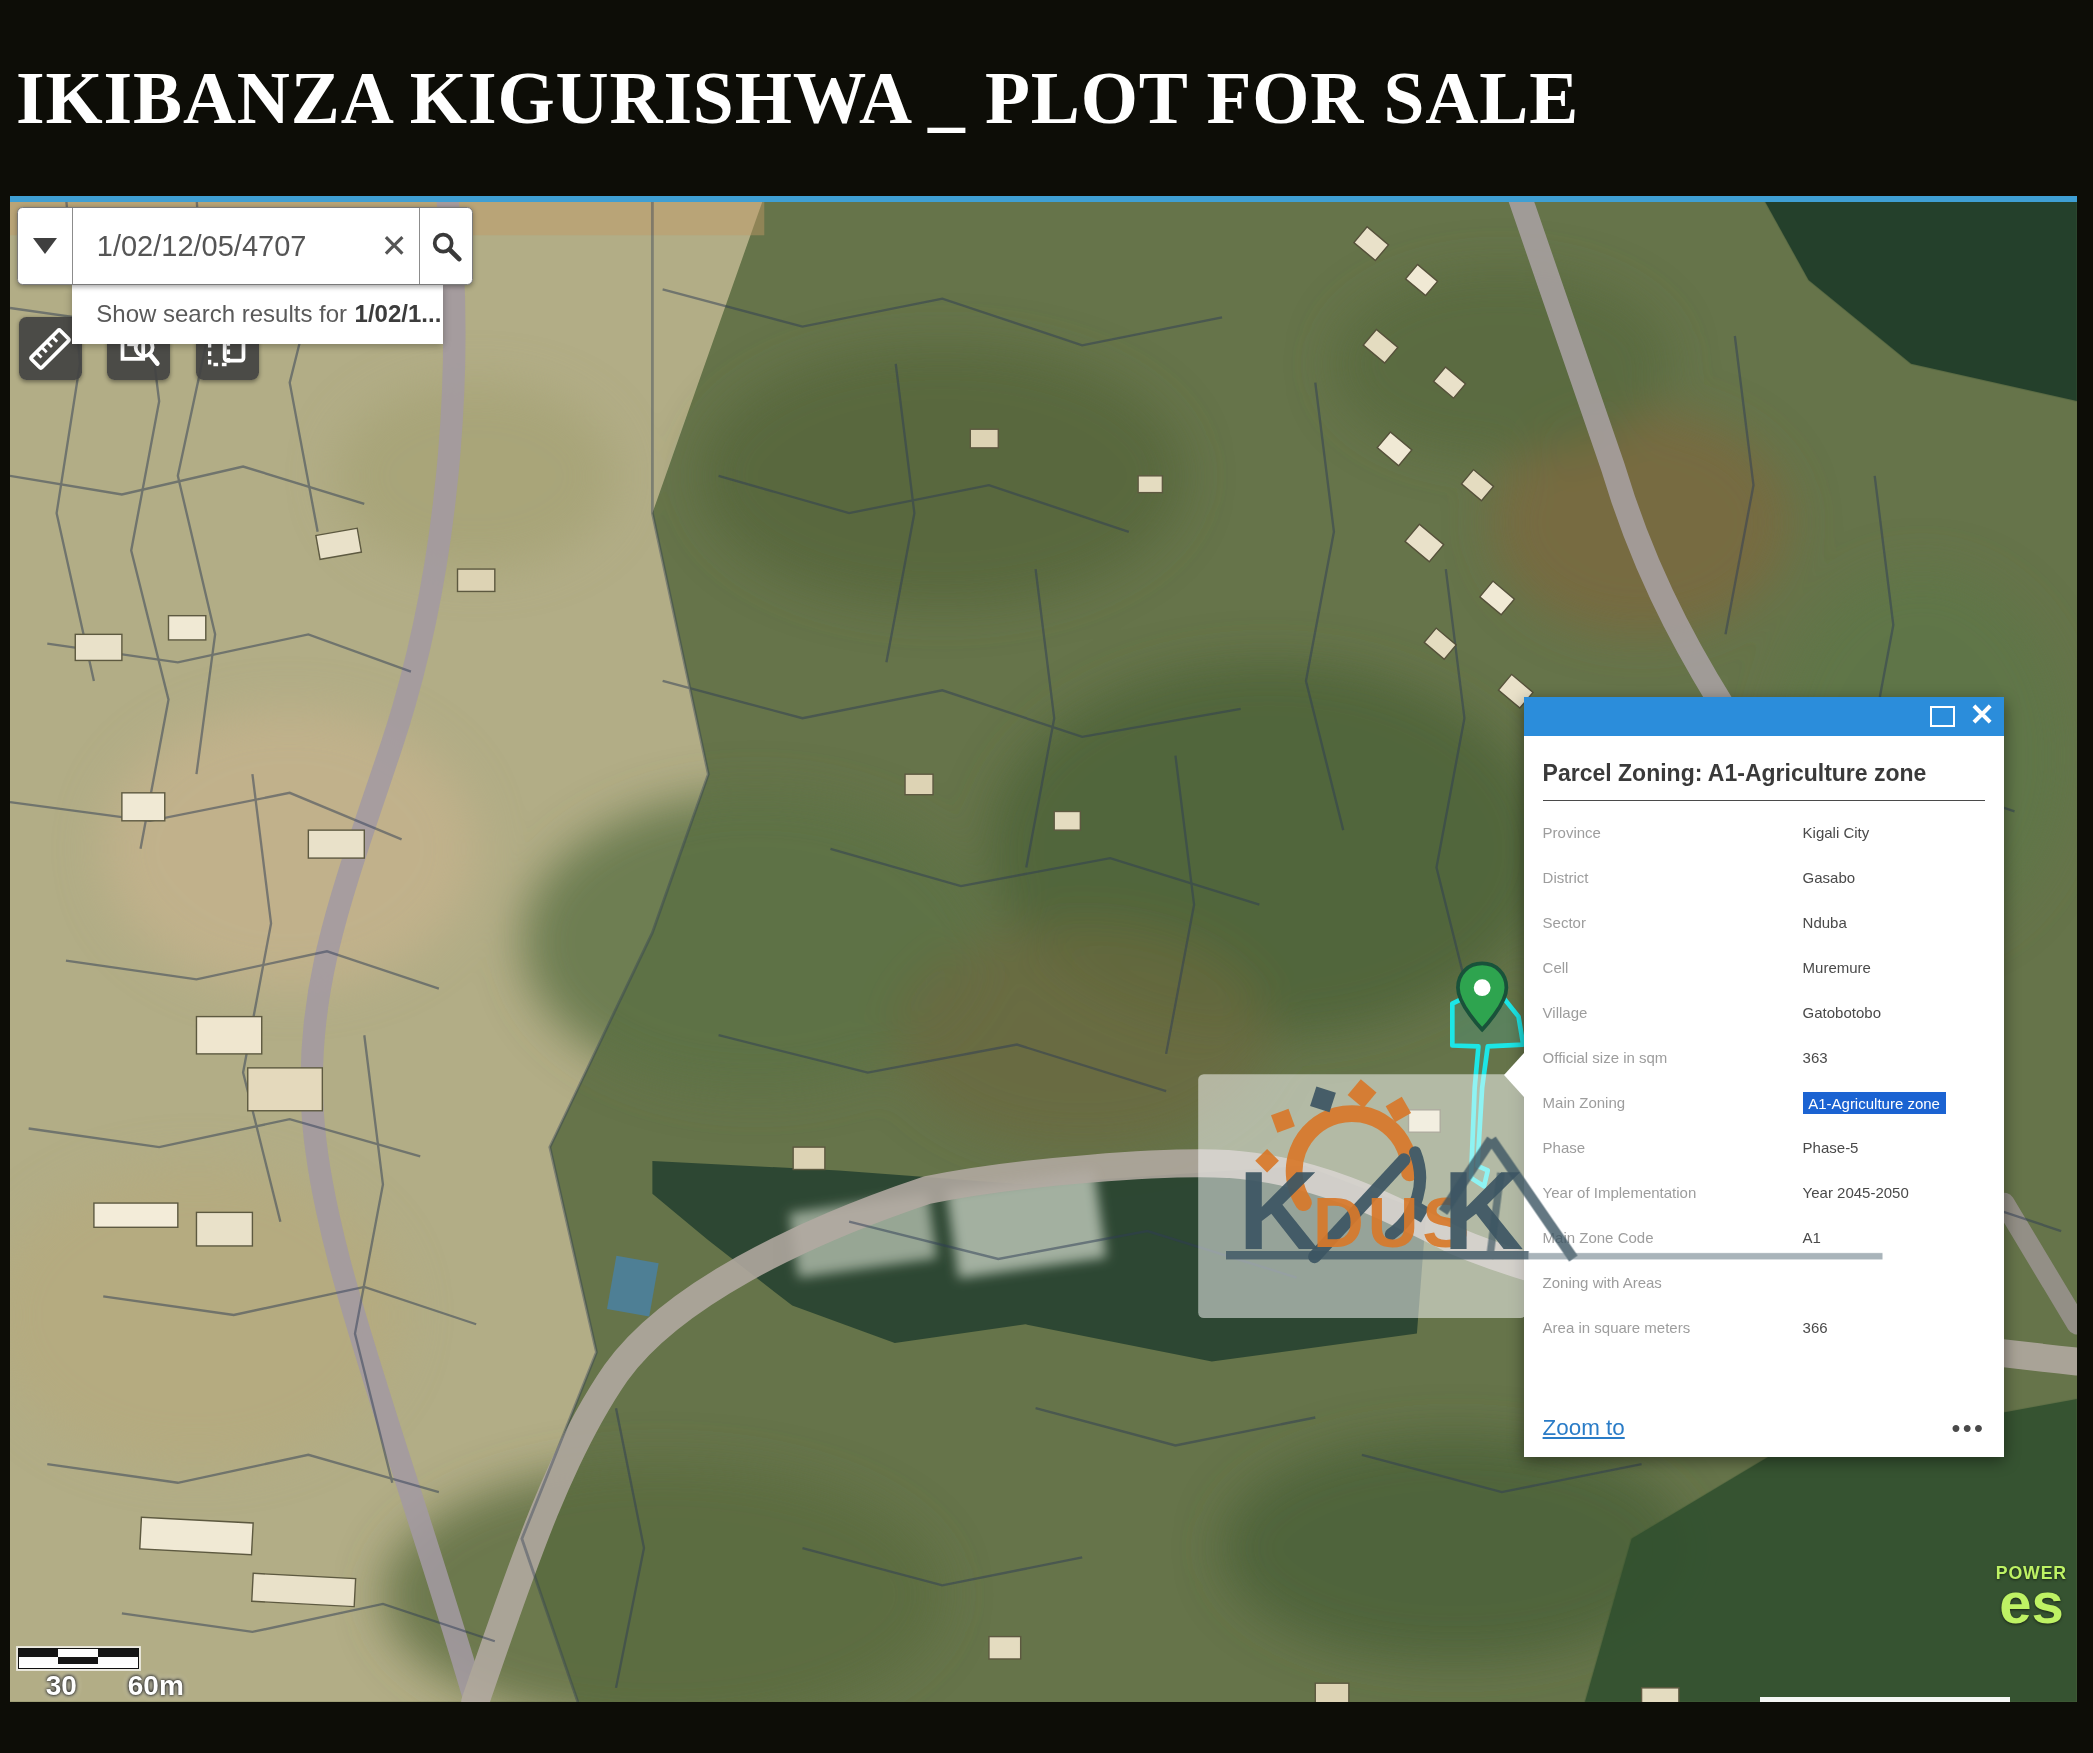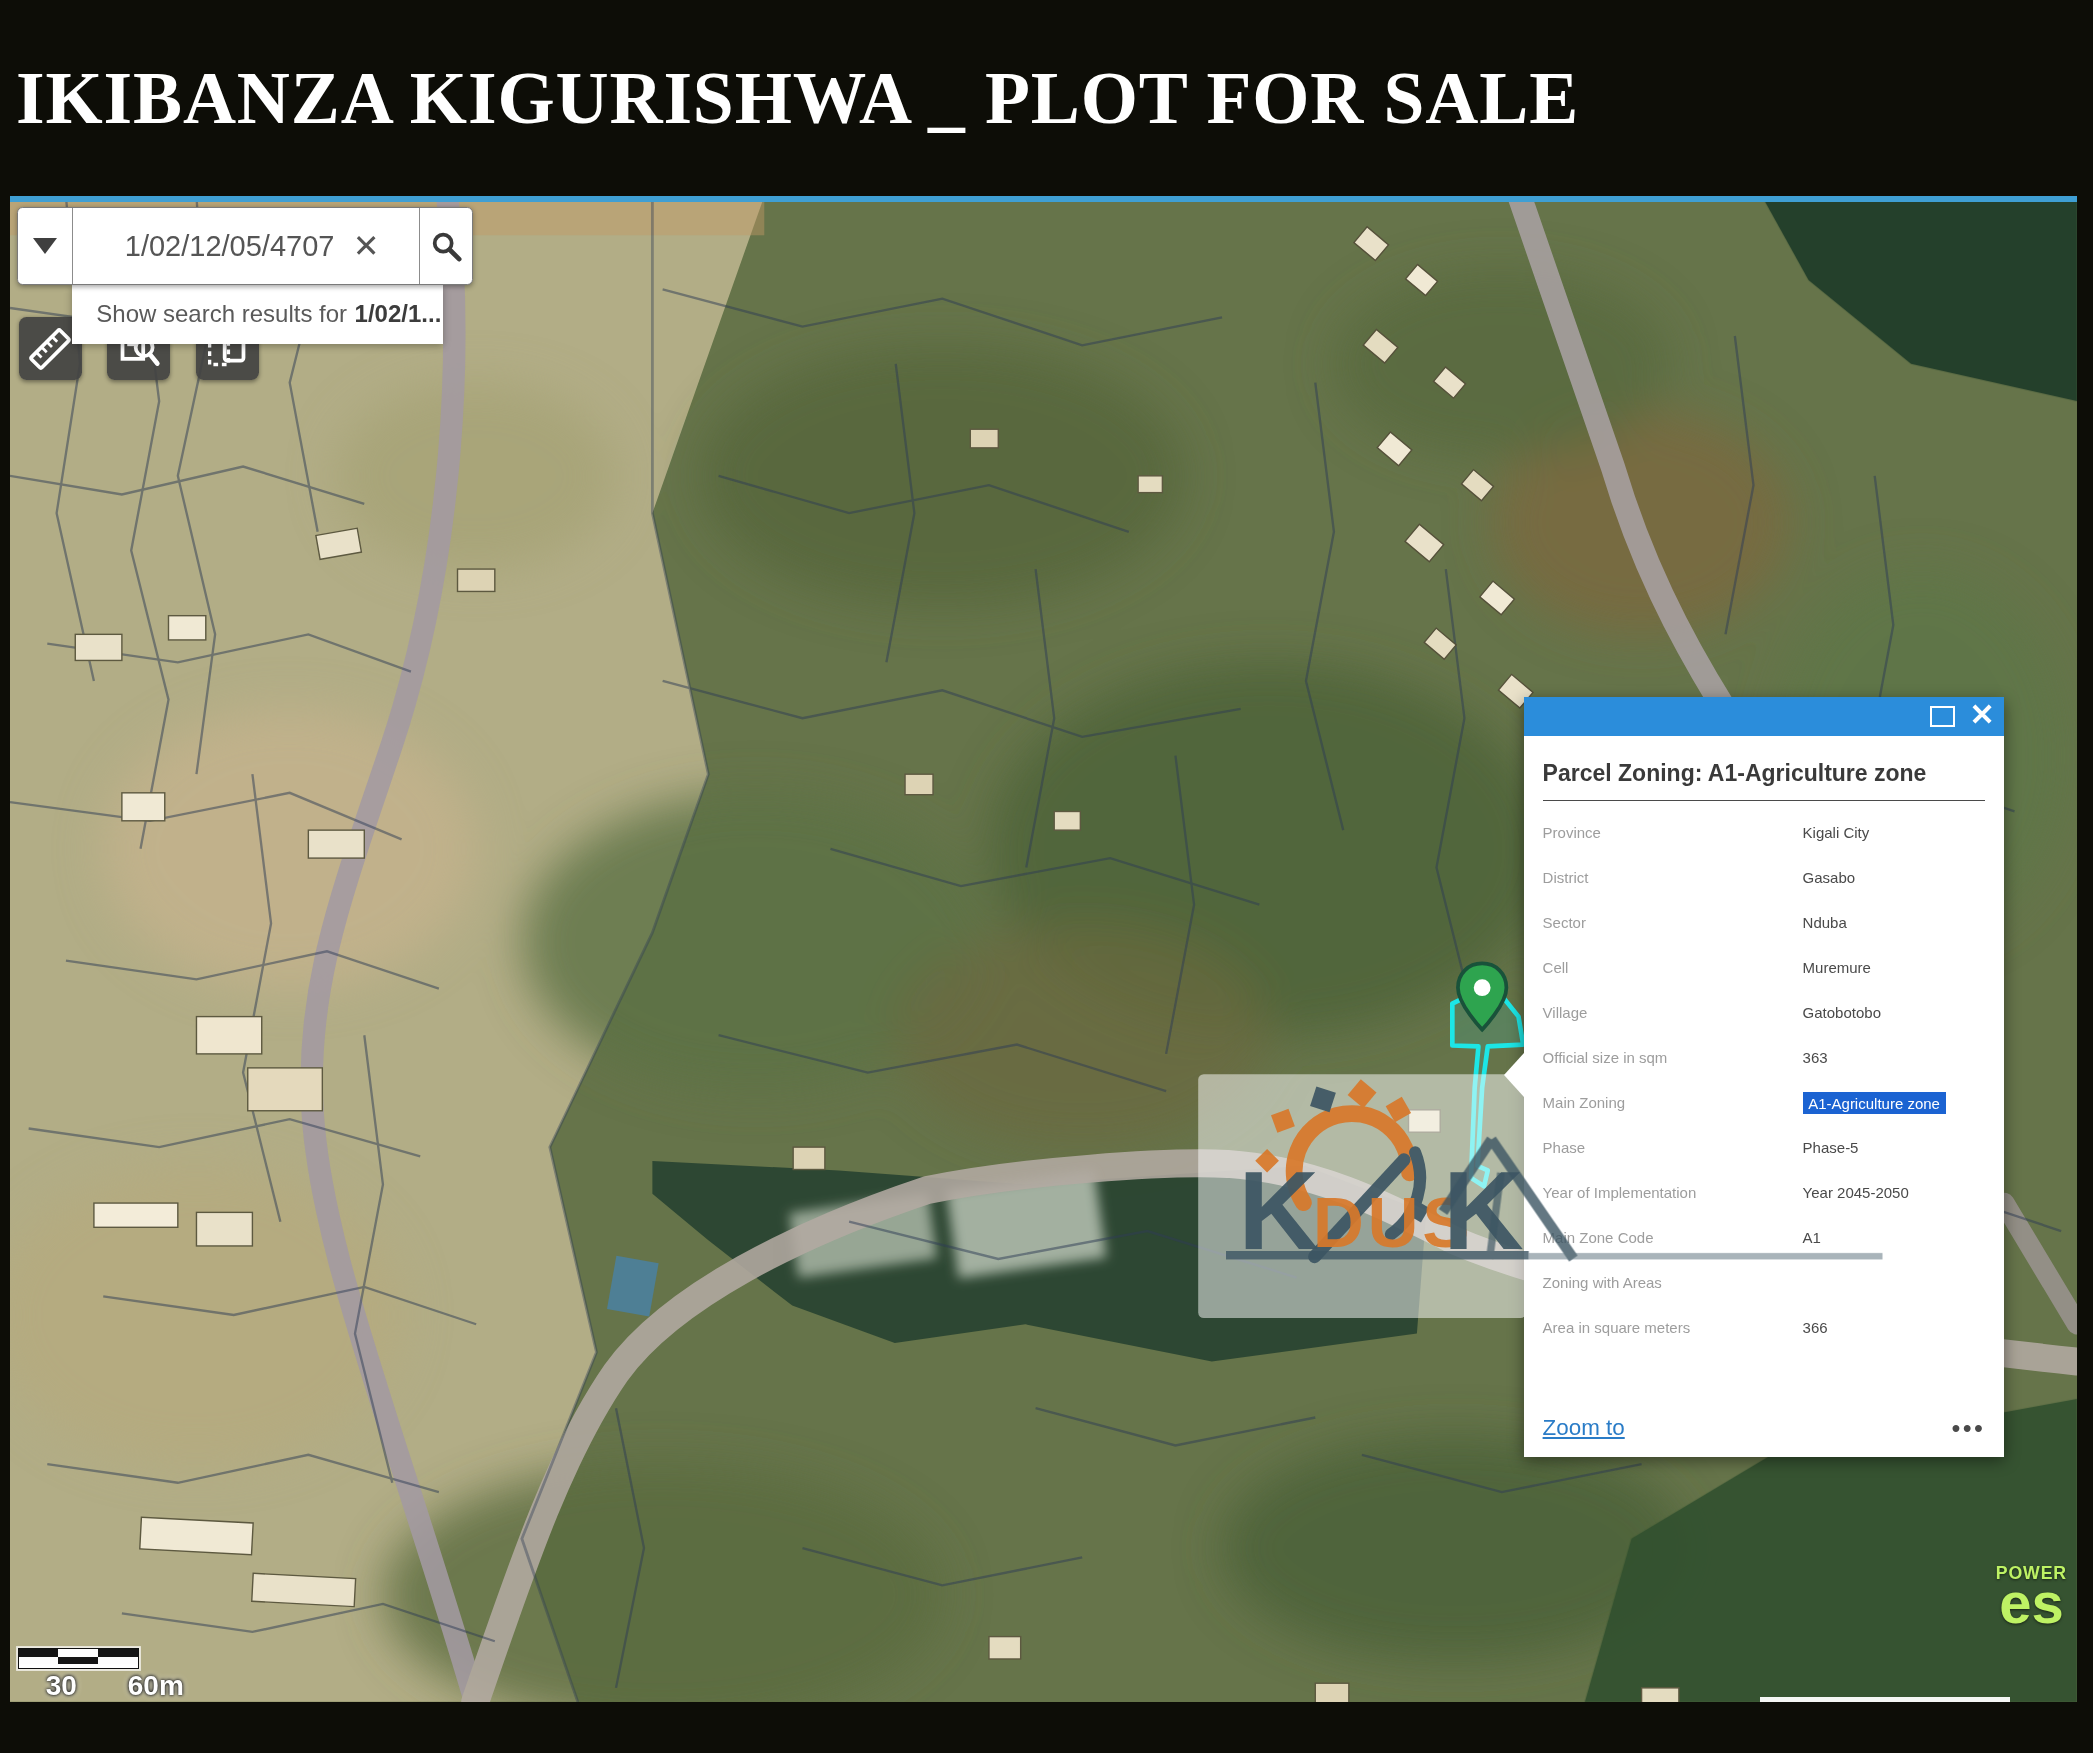--- a/index.html
+++ b/index.html
@@ -23,21 +23,21 @@
   .map{
     position:absolute;left:10.3px;top:196px;width:2067px;height:1506px;
     overflow:hidden;background:#66744a;
   }
   .map-topline{position:absolute;left:0;top:0;width:100%;height:5.6px;background:#3f9fd4;z-index:3;}
   .map svg.base{position:absolute;left:0;top:0;z-index:1;}
   
   .search{
     position:absolute;left:6.5px;top:11.2px;width:454px;height:76px;z-index:20;
     background:#fff;border:1.9px solid #7a7a7a;border-radius:5.6px;
-    display:flex;align-items:stretch;box-shadow:0 1.9px 5.6px rgba(0,0,0,.35);gap:28px;
+    display:flex;align-items:stretch;box-shadow:0 1.9px 5.6px rgba(0,0,0,.35);
   }
   .search .dd{
     width:54px;display:flex;align-items:center;justify-content:center;
     border-right:1.9px solid #8c8c8c;cursor:pointer;
   }
   .search .dd .tri{width:0;height:0;border-left:12px solid transparent;border-right:12px solid transparent;border-top:16px solid #3f3f3f;}
   .search .inputwrap{flex:1;display:flex;align-items:center;position:relative;}
   .search input{
     border:none;outline:none;width:100%;height:100%;
     font-size:29px;color:#555;padding:0 56px 0 24px;

